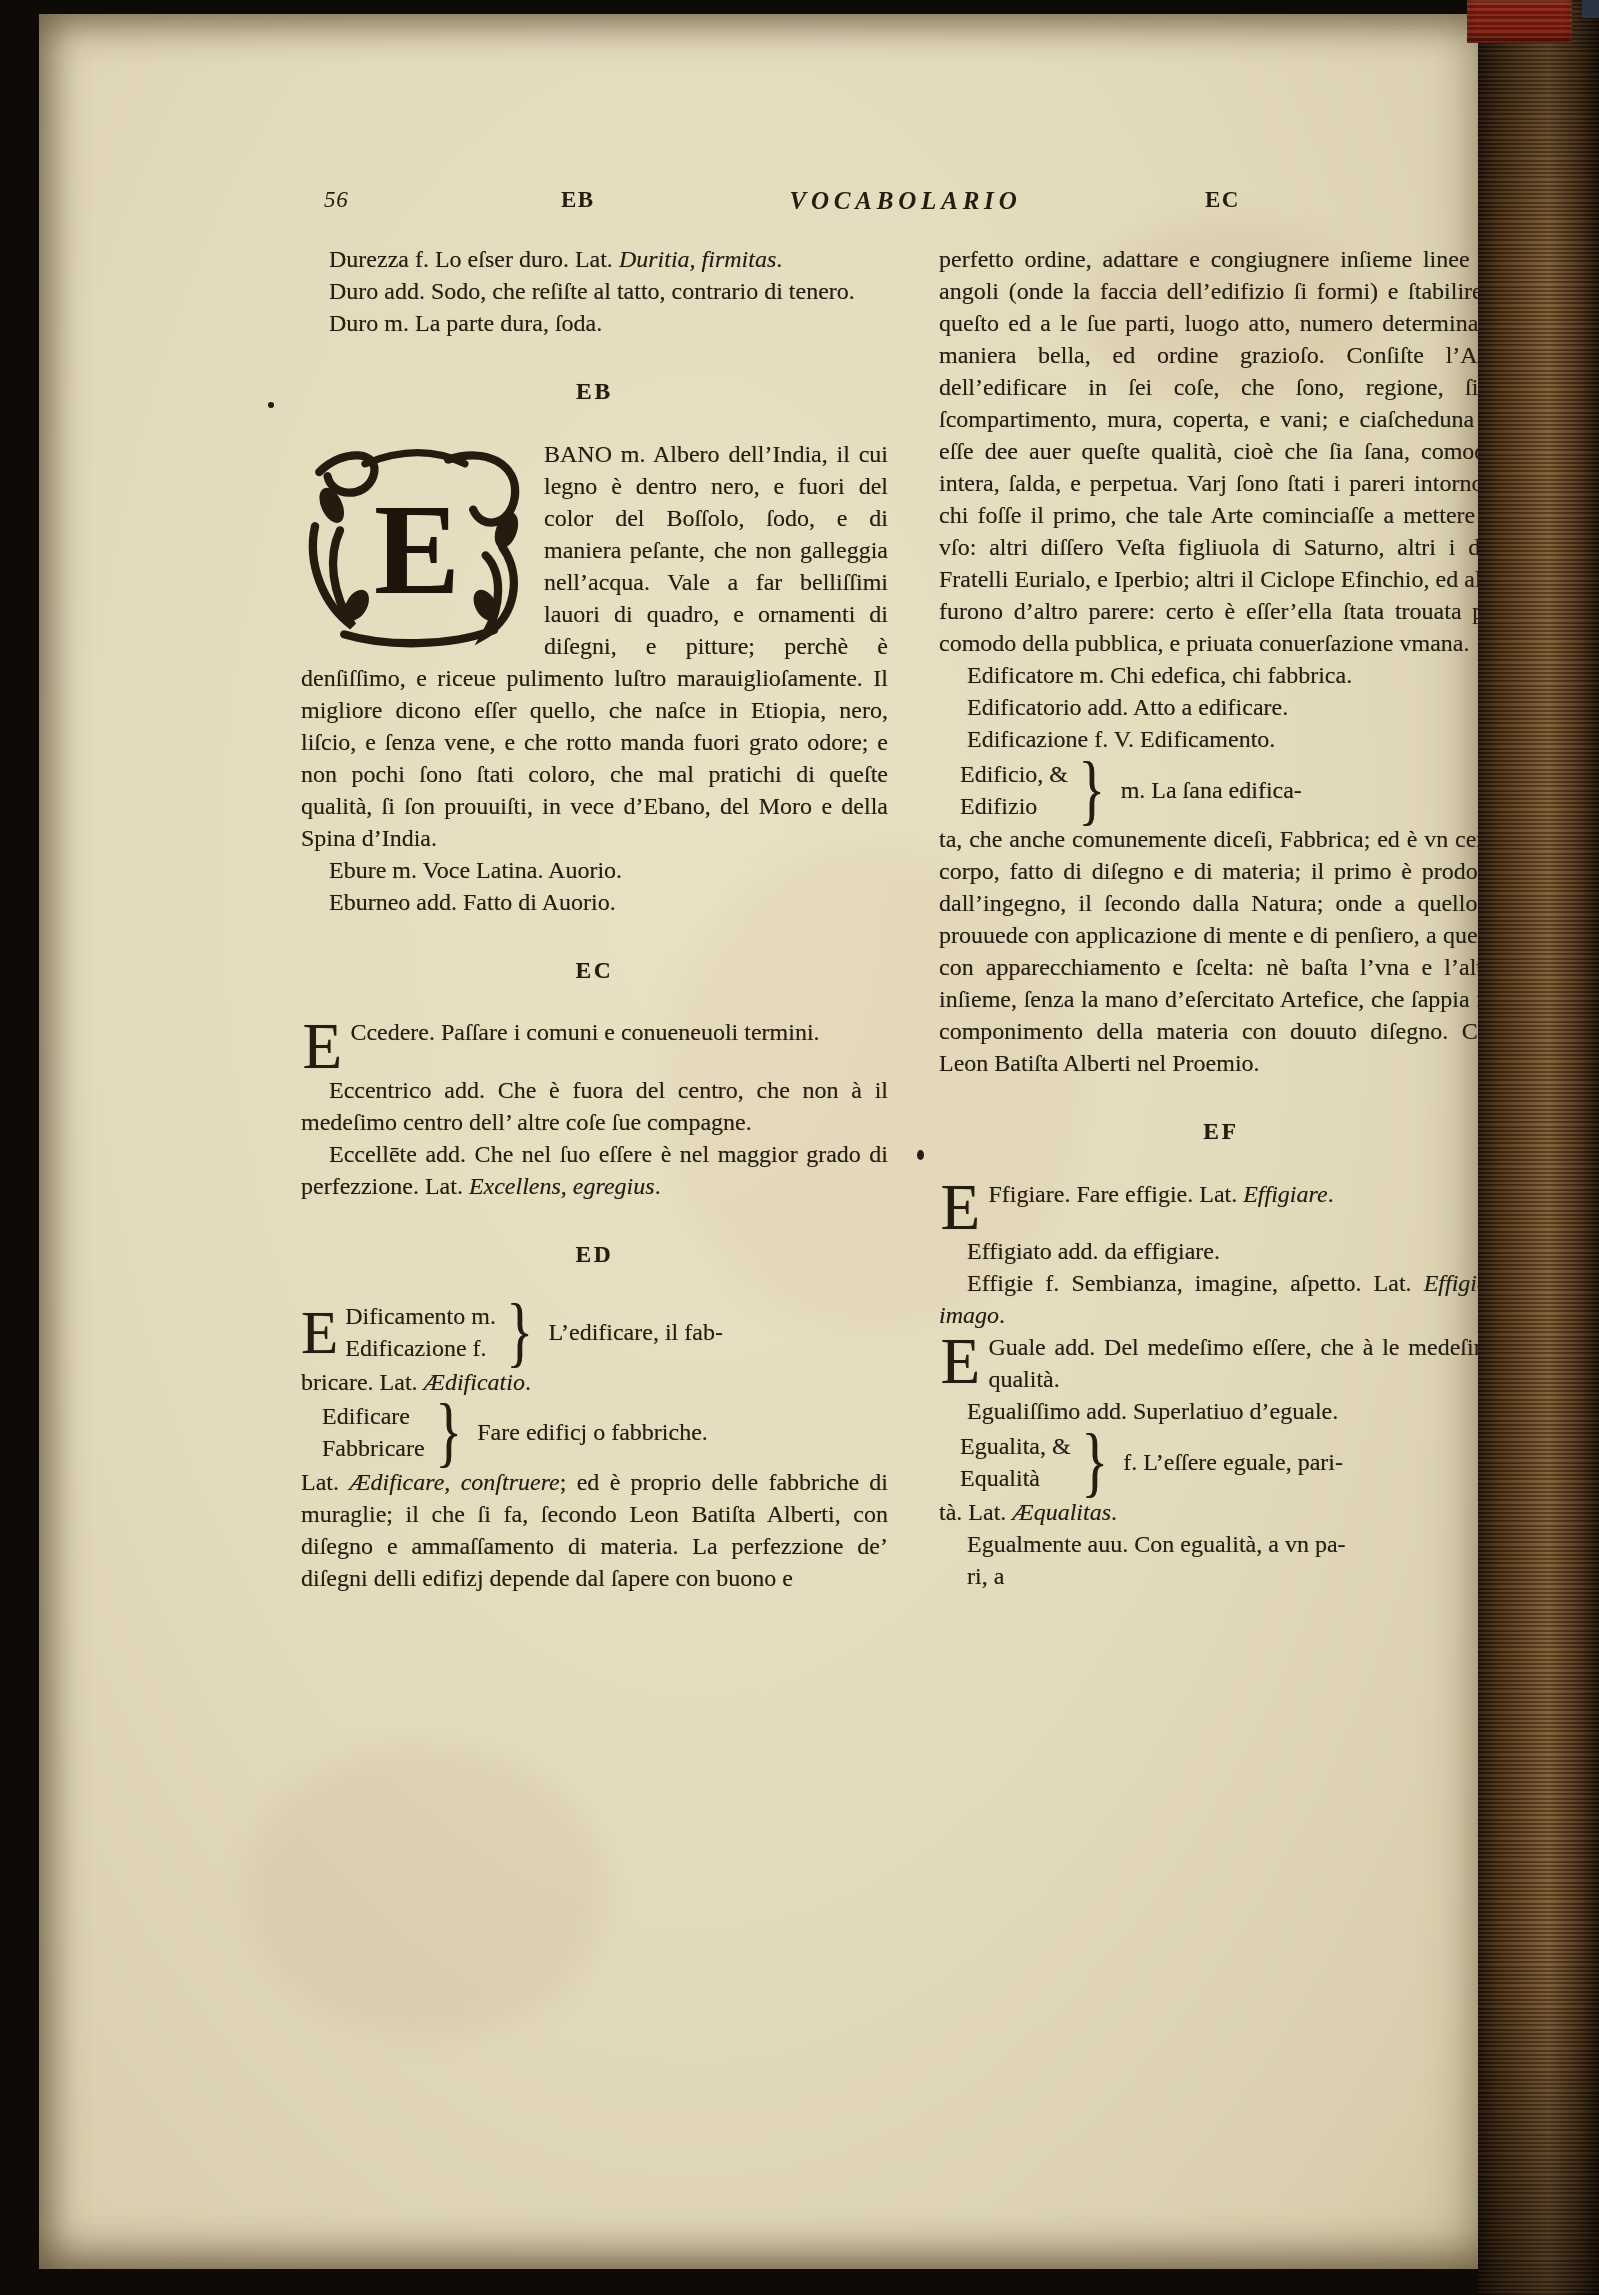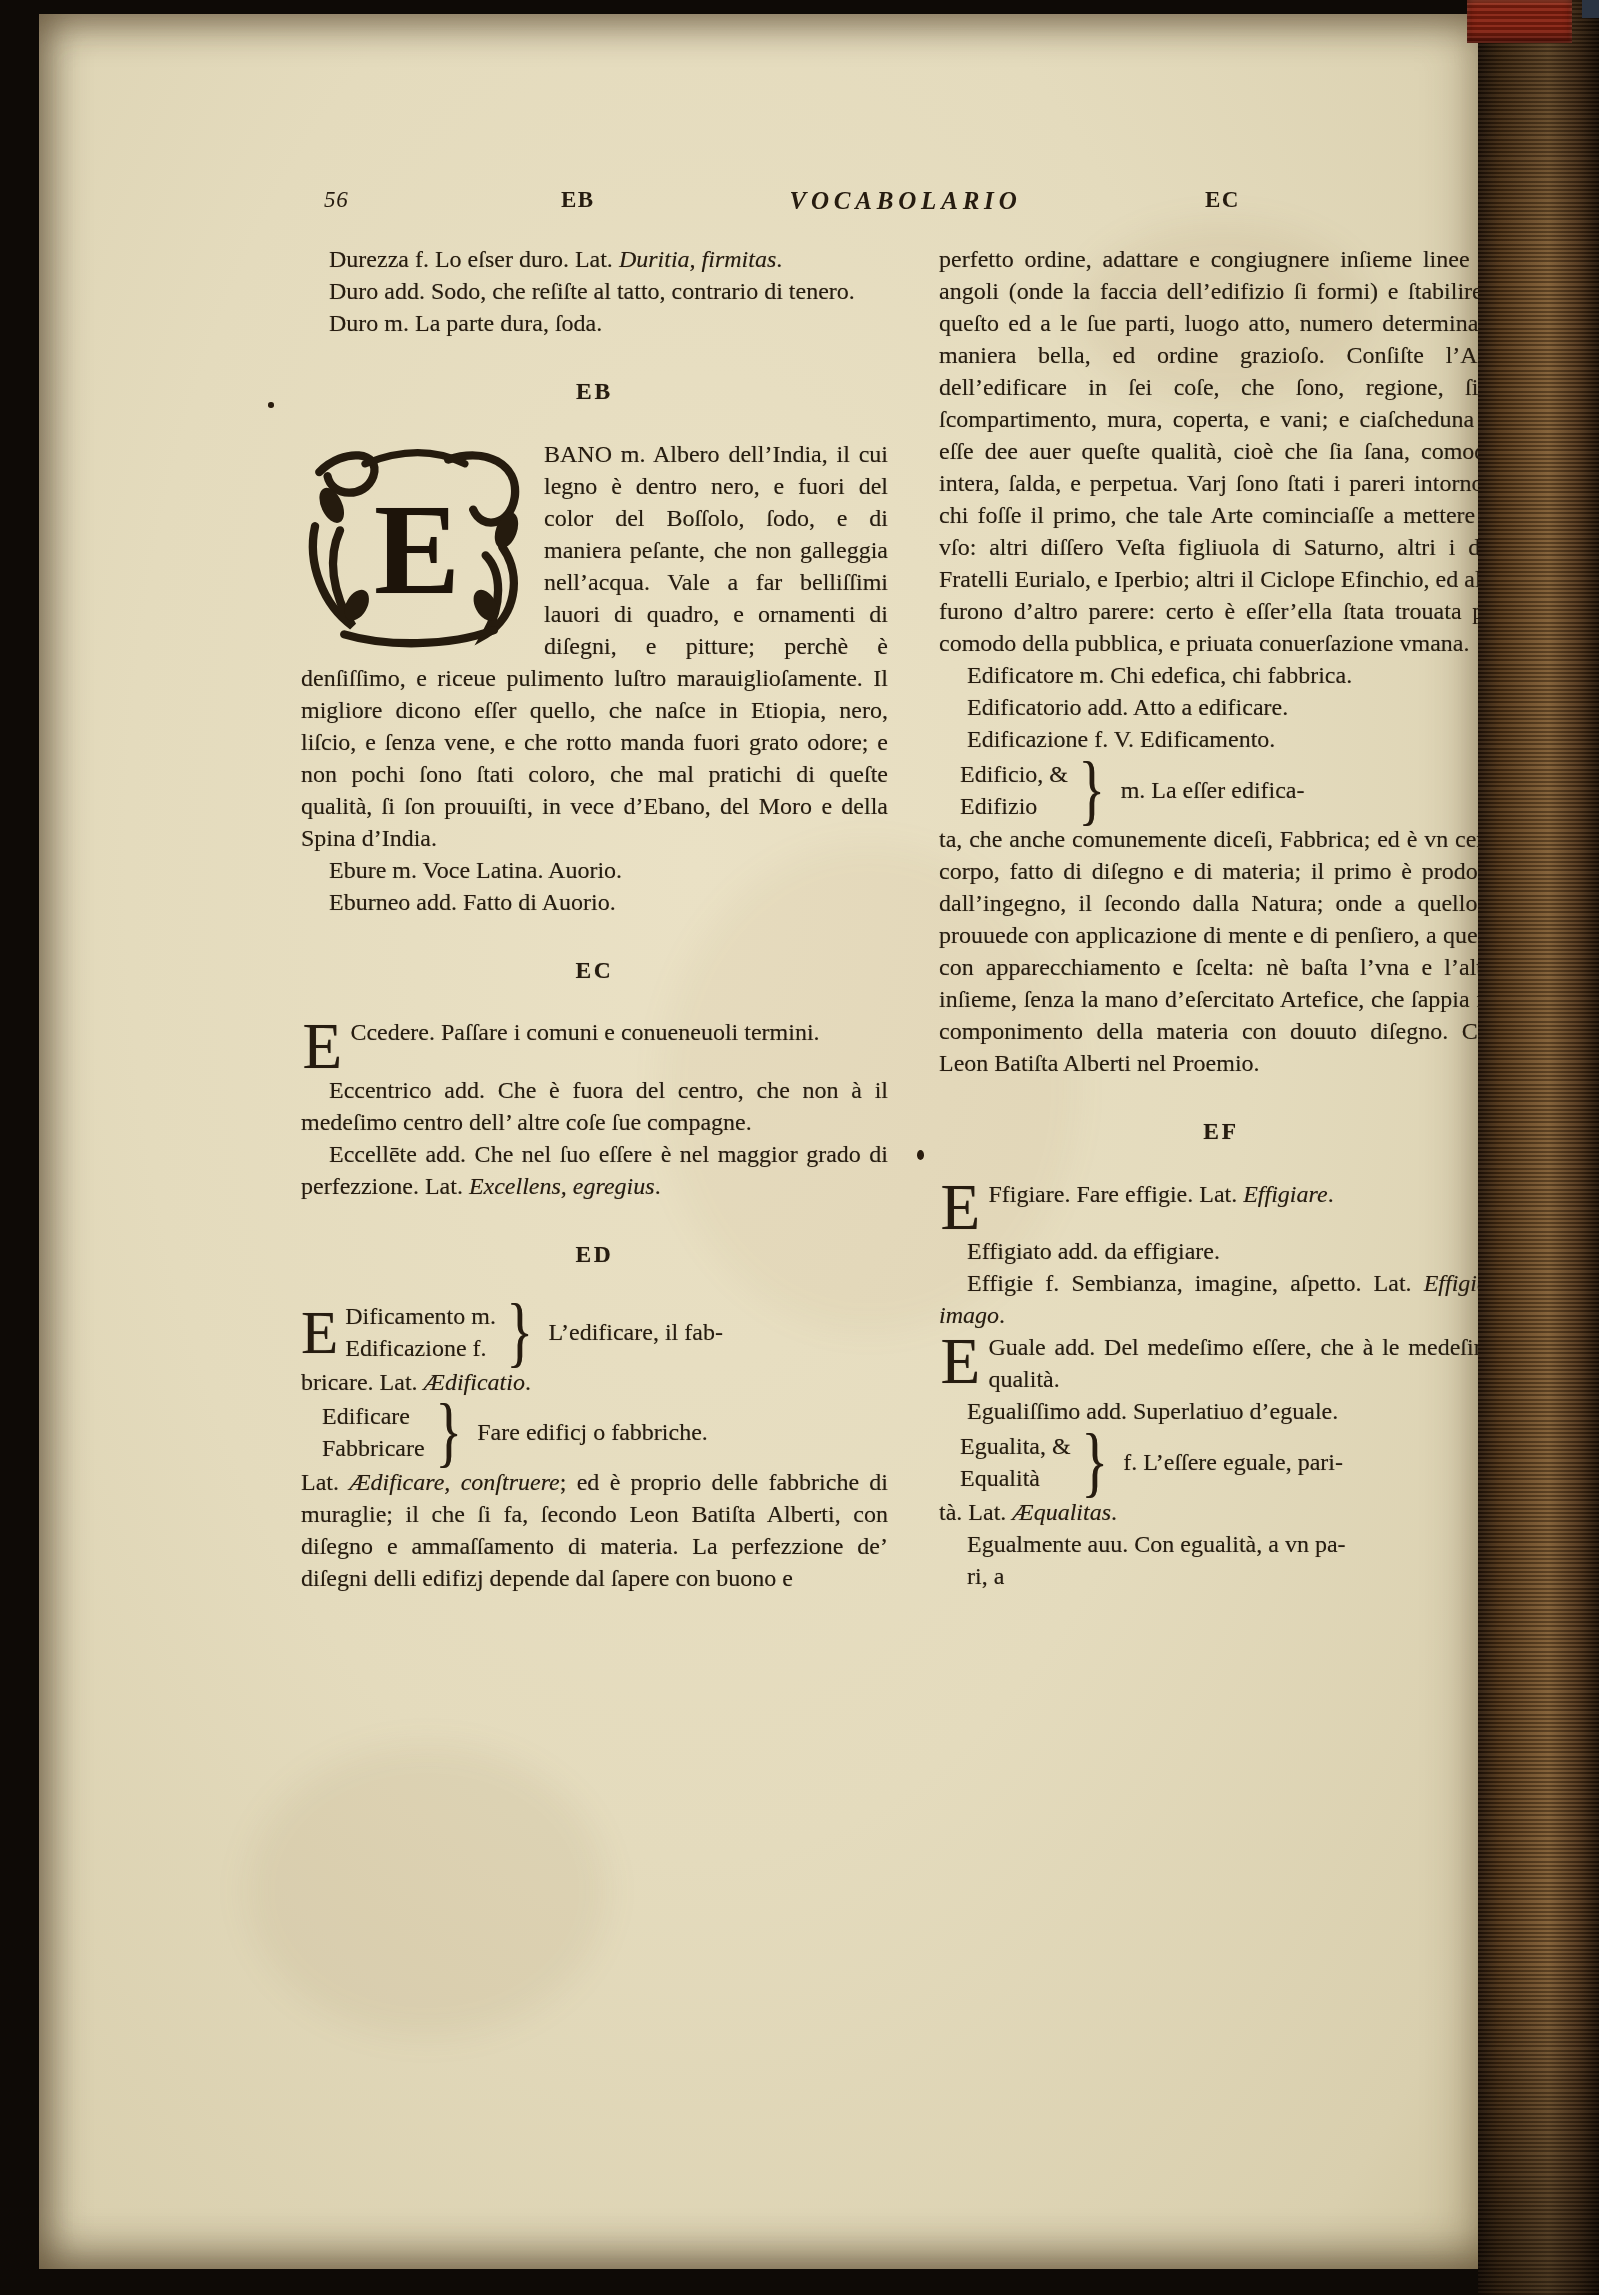--- a/index.html
+++ b/index.html
@@ -139,21 +139,21 @@
       <p class="entry"><span>Edificatore m. Chi edefica, chi fabbrica.</span></p>
       <p class="entry"><span>Edificatorio add. Atto a edificare.</span></p>
       <p class="entry"><span>Edificazione f. V. Edificamento.</span></p>
 
       <div class="brace-row">
         <div class="brace-stack pad1">
           <div>Edificio, &amp;</div>
           <div>Edifizio</div>
         </div>
         <span class="brace-glyph">}</span>
-        <div class="brace-right">m. La eſſer edifica-</div>
+        <div class="brace-right">m. La ſana edifica-</div>
       </div>
       <p class="entry noindent"><span>ta, che anche comunemente diceſi, Fabbrica; ed è vn certo corpo, fatto di diſegno e di materia; il primo è prodotto dall’ingegno, il ſecondo dalla Natura; onde a quello ſi prouuede con applicazione di mente e di penſiero, a queſto con apparecchiamento e ſcelta: nè baſta l’vna e l’altro inſieme, ſenza la mano d’eſercitato Artefice, che ſappia far componimento della materia con douuto diſegno. Coſì Leon Batiſta Alberti nel Proemio.</span></p>
 
       <div class="sec">EF</div>
 
       <p class="entry noindent"><span class="dc">E</span><span>Ffigiare. Fare effigie. Lat. </span><span class="it">Effigiare</span><span>.</span></p>
       <div class="clear"></div>
       <p class="entry"><span>Effigiato add. da effigiare.</span></p>
       <p class="entry"><span>Effigie f. Sembianza, imagine, aſpetto. Lat. </span><span class="it">Effigies, imago</span><span>.</span></p>
 

